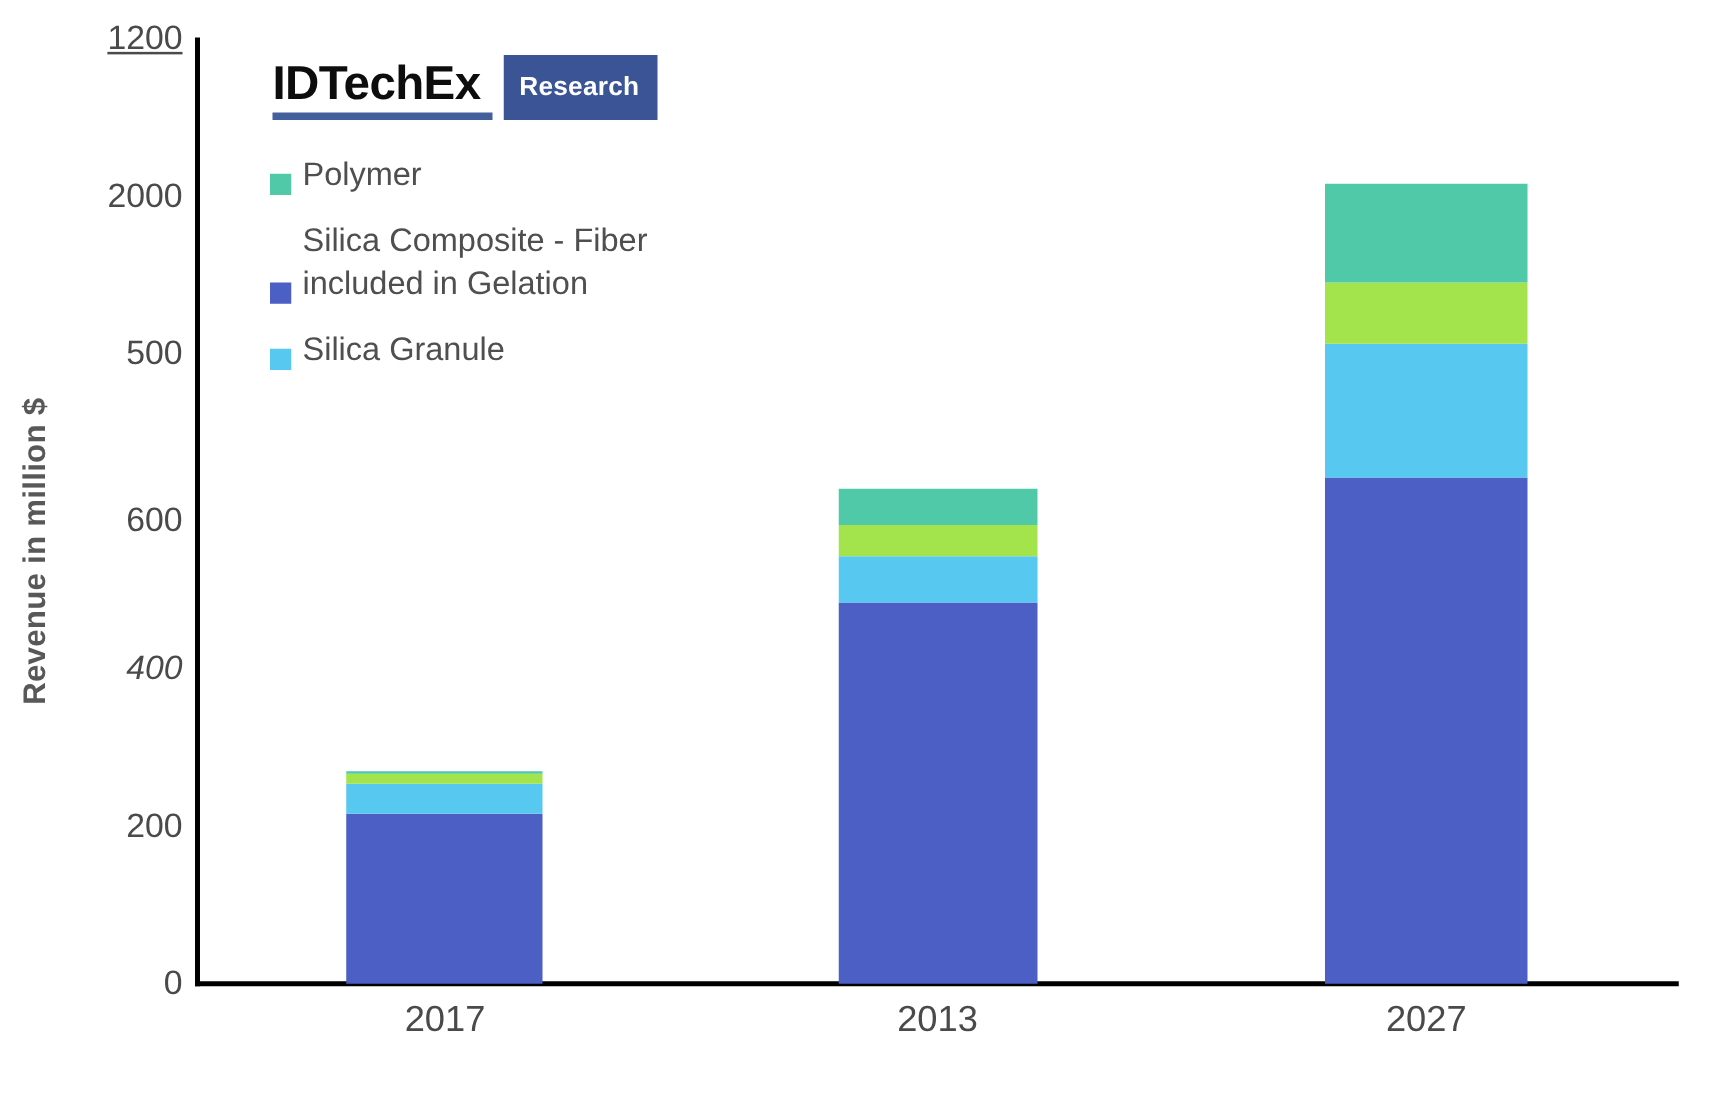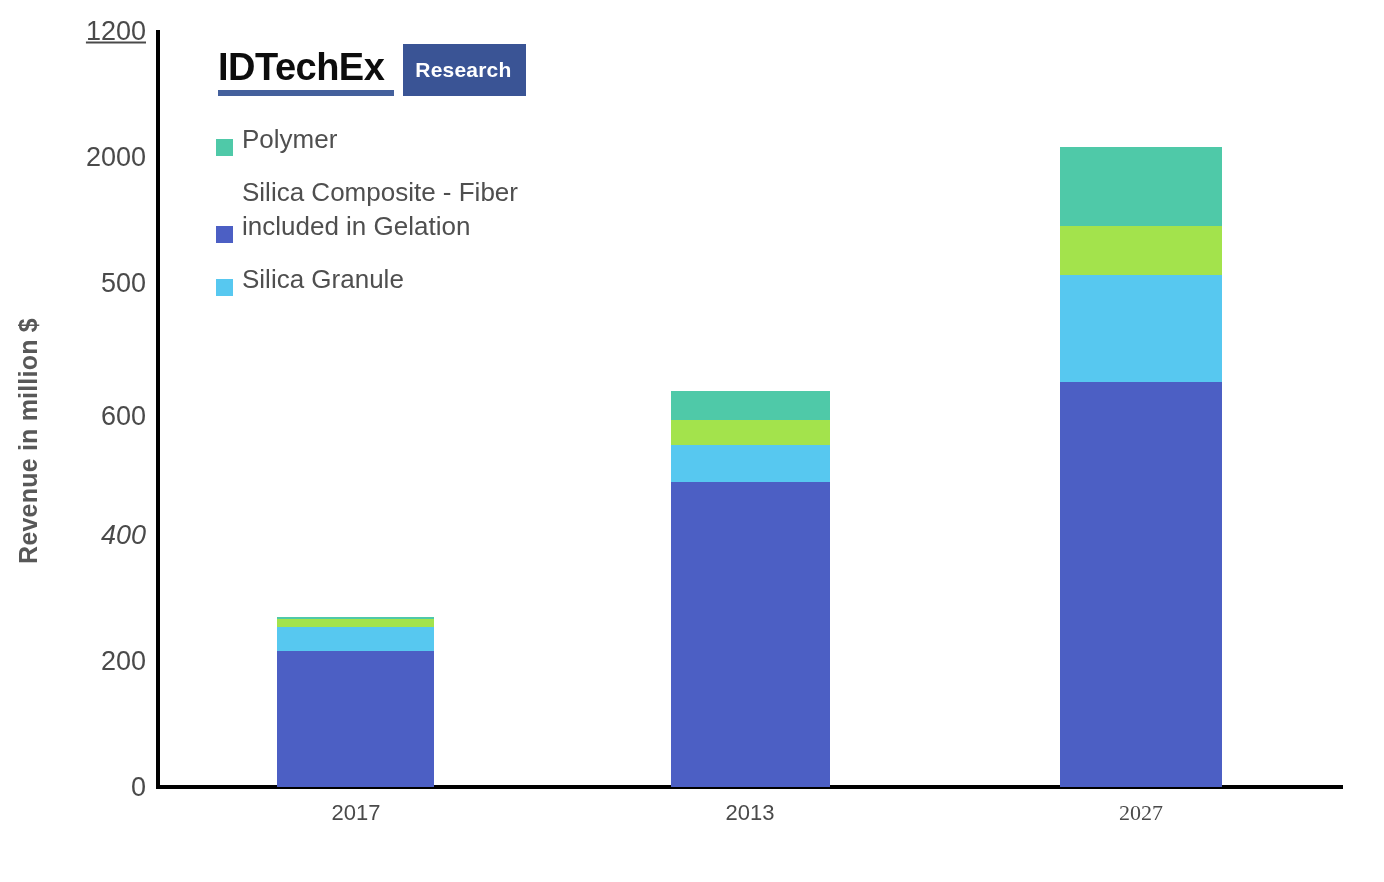--- a/index.html
+++ b/index.html
@@ -86,21 +86,21 @@
   .bar-segment {
     position: absolute;
     left: 0;
     width: 100%;
   }
 
   
   .x-tick-label {
     position: absolute;
     top: 800px;
-    font-size: 22px;
+    font-size: 29px;
     color: #4a4a4a;
     text-align: center;
     transform: translateX(-50%);
     white-space: nowrap;
   }
 
   
   #legend {
     position: absolute;
     left: 216px;
@@ -197,21 +197,21 @@
         <div class="bar-segment" style="background: rgb(76, 95, 196); height: 404.995px; bottom: 0px;"></div>
         <div class="bar-segment" style="background: rgb(87, 200, 240); height: 106.611px; bottom: 404.995px;"></div>
         <div class="bar-segment" style="background: rgb(163, 227, 76); height: 49.205px; bottom: 511.606px;"></div>
         <div class="bar-segment" style="background: rgb(79, 201, 168); height: 78.8542px; bottom: 560.811px;"></div>
       </div>
 
   </div>
 
   <div class="x-tick-label" style="left:356px;">2017</div>
   <div class="x-tick-label" style="left:750px;">2013</div>
-  <div class="x-tick-label" style="left:1141px;font-family:Liberation Serif, serif;">2027</div>
+  <div class="x-tick-label" style="left:1141px;">2027</div>
 
   <div id="legend">
     <div class="legend-item">
       <span class="legend-swatch" style="background: rgb(79, 201, 168);"></span>
       <span class="legend-label">Polymer</span>
     </div>
     <div class="legend-item">
       <span class="legend-swatch" style="background: rgb(76, 95, 196);"></span>
       <span class="legend-label">Silica Composite - Fiber
 included in Gelation</span>

